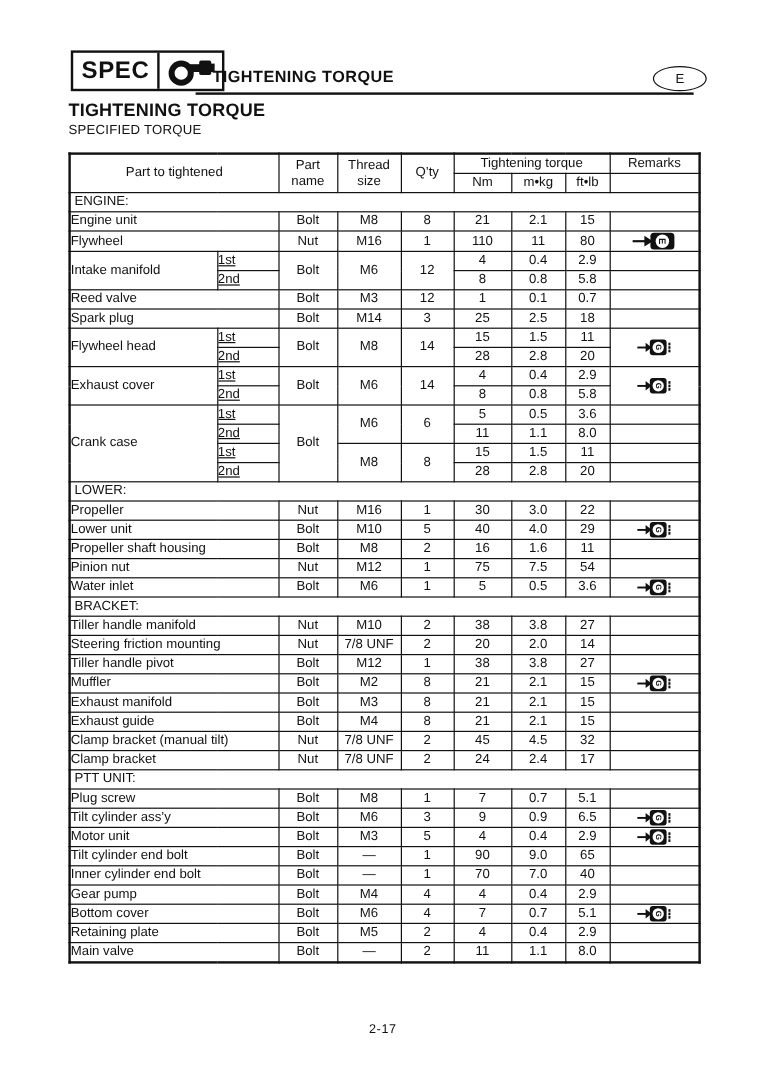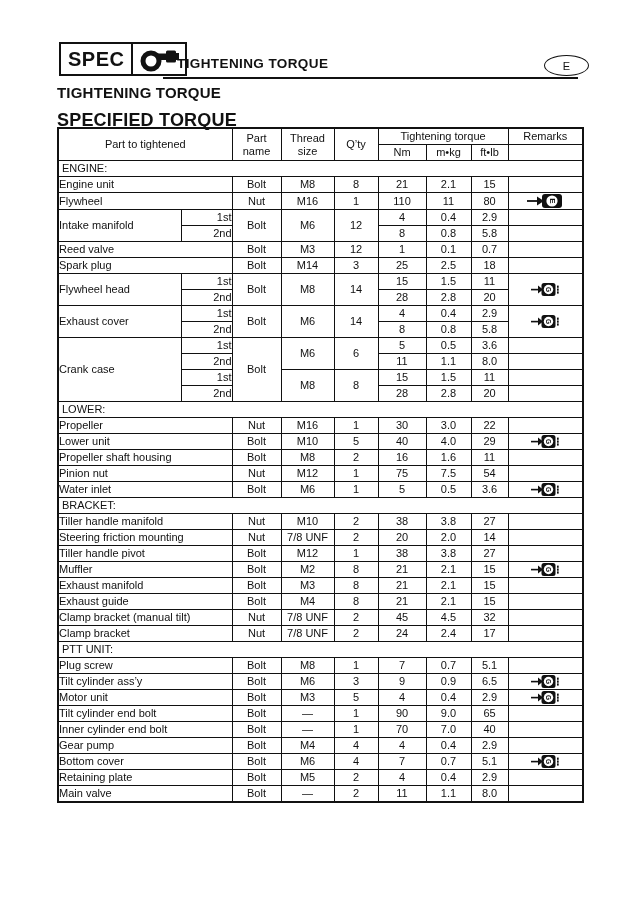--- a/index.html
+++ b/index.html
@@ -8,29 +8,29 @@
 
   
   .chapter-box{position:absolute;left:59px;top:42px;height:34px;display:flex;border:2px solid #111;box-sizing:border-box;}
   .chapter-label{display:flex;align-items:center;padding:0 7px;font-size:20px;font-weight:bold;letter-spacing:0.5px;border-right:2px solid #111;}
   .chapter-icon-cell{width:52px;display:flex;align-items:center;justify-content:center;}
   .header-title{position:absolute;left:177px;top:56px;font-size:13.5px;font-weight:bold;letter-spacing:0.4px;}
   .header-rule{position:absolute;left:163px;top:77px;width:415px;height:2px;background:#111;}
   .lang-badge{position:absolute;left:544px;top:55px;width:45px;height:21px;border:1.5px solid #111;border-radius:50%;display:flex;align-items:center;justify-content:center;font-size:11px;box-sizing:border-box;}
 
   .h1{position:absolute;left:57px;top:84px;font-size:15px;font-weight:bold;letter-spacing:0.2px;}
-  .h2{position:absolute;left:57px;top:110px;font-size:18px;font-weight:bold;letter-spacing:0.2px;}
+  .h2{position:absolute;left:57px;top:103px;font-size:11px;font-weight:normal;letter-spacing:0.2px;}
 
   
   table.torque{position:absolute;left:57px;top:127px;width:526px;border-collapse:collapse;border:2px solid #111;table-layout:fixed;font-size:11px;}
   .torque th,.torque td{border:1px solid #111;padding:0;height:15px;line-height:13px;text-align:center;vertical-align:middle;font-weight:normal;overflow:hidden;white-space:nowrap;}
   .torque th{line-height:1.15;}
   .torque td.part{text-align:left;}
   .torque td.section{text-align:left;padding-left:3px;font-weight:normal;}
-  .torque td.stage{text-align:right;}
+  .torque td.stage{text-align:left;text-decoration:underline;}
   .icon-wrap{display:inline-flex;align-items:center;justify-content:center;vertical-align:middle;}
   .icon-wrap svg{display:block;}
 
   .footer-page{position:absolute;left:0;top:852px;width:100%;text-align:center;font-size:10.5px;letter-spacing:0.5px;}
 </style>
 </head>
 <body>
 
 <div class="page">
 
@@ -534,13 +534,14 @@
           <td>—</td>
           <td>2</td>
           <td>11</td>
           <td>1.1</td>
           <td>8.0</td>
           <td class="remark"></td>
         </tr>
       </tbody>
   </table>
 
+  <div class="footer-page">2-17</div>
 </div>
 
 </body></html>

